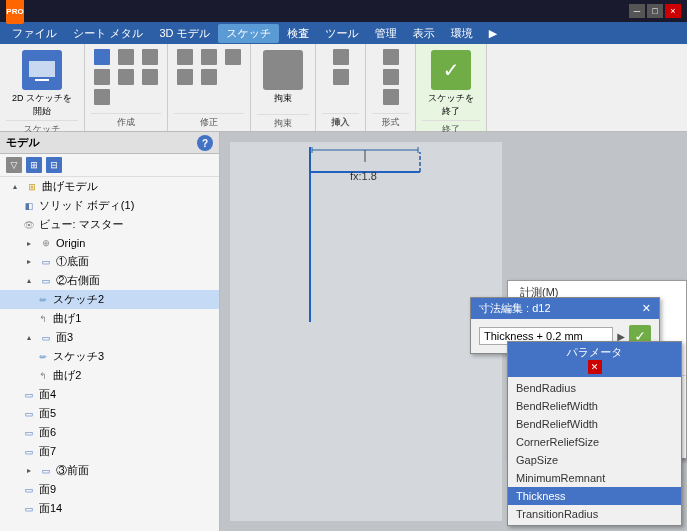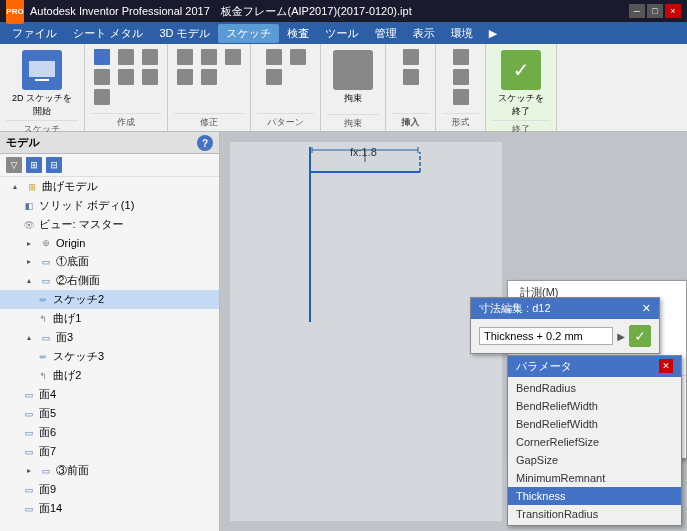--- a/index.html
+++ b/index.html
@@ -100,21 +100,21 @@
     .dlg-check { width: 22px; height: 22px; background: #70ad47; border-radius: 2px; display: flex; align-items: center; justify-content: center; color: white; cursor: pointer; font-size: 14px; }
 
     
     #param-dialog {
       position: absolute; bottom: 5px; right: 5px; width: 175px;
       background: #f0f0f0; border: 1px solid #888; box-shadow: 2px 2px 4px rgba(0,0,0,0.3);
       z-index: 20;
     }
     #param-dialog .dlg-header {
       background: #4472c4; color: white; padding: 3px 8px;
-      display: flex; justify-content: space-between; font-size: 11px;
+      display: flex; align-items: center; justify-content: space-between; font-size: 11px; flex-direction: column;
     }
     #param-dialog .dlg-close-red { width: 14px; height: 14px; background: #cc0000; color: white; display: flex; align-items: center; justify-content: center; font-size: 9px; cursor: pointer; border-radius: 1px; }
     #param-list { padding: 2px 0; }
     .param-item { padding: 3px 8px; font-size: 11px; cursor: pointer; color: #333; }
     .param-item.selected { background: #4472c4; color: white; }
 
     
     ::-webkit-scrollbar { width: 8px; }
     ::-webkit-scrollbar-track { background: #e8e8e8; }
     ::-webkit-scrollbar-thumb { background: #aaa; border-radius: 2px; }
@@ -122,21 +122,20 @@
     .big-btn { display: flex; flex-direction: column; align-items: center; cursor: pointer; padding: 2px 6px; }
     .big-btn .big-icon { width: 40px; height: 40px; border-radius: 3px; margin-bottom: 2px; display: flex; align-items: center; justify-content: center; }
     .big-btn .big-label { font-size: 9px; text-align: center; white-space: nowrap; }
   </style>
 </head>
 <body>
 
 <div id="titlebar">
   <div class="left">
     <div class="logo">PRO</div>
-    <span>Autodesk Inventor Professional 2017　板金フレーム(AIP2017)(2017-0120).ipt</span>
   </div>
   <div class="win-controls">
     <div class="win-btn">─</div>
     <div class="win-btn">□</div>
     <div class="win-btn close">×</div>
   </div>
 </div>
 
 <div id="menubar">
   <div class="menu-item">ファイル</div>
@@ -221,40 +220,20 @@
             </div>
           <div class="ribbon-btn-small">
               <div class="icon-s" style="background:#888;"></div>
             </div>
         </div>
       </div>
     </div>
     <div class="ribbon-group-label">修正</div>
   </div>
 
-  <div class="ribbon-group" style="min-width:70px;">
-    <div class="ribbon-buttons">
-      <div style="display:flex;flex-direction:column;gap:2px;">
-        <div style="display:flex;gap:2px;">
-          <div class="ribbon-btn-small">
-              <div class="icon-s" style="background:#888;"></div>
-            </div>
-          <div class="ribbon-btn-small">
-              <div class="icon-s" style="background:#888;"></div>
-            </div>
-        </div>
-        <div style="display:flex;gap:2px;">
-          <div class="ribbon-btn-small">
-              <div class="icon-s" style="background:#888;"></div>
-            </div>
-        </div>
-      </div>
-    </div>
-    <div class="ribbon-group-label">パターン</div>
-  </div>
 
   <div class="ribbon-group" style="min-width:50px;gap:7px;">
     <div class="ribbon-buttons">
       <div class="big-btn">
         <div class="big-icon" style="background:#888;"></div>
         <div class="big-label">拘束</div>
       </div>
     </div>
     <div class="ribbon-group-label">拘束</div>
   </div>
@@ -413,21 +392,21 @@
 
         <line x1="80" y1="30" x2="80" y2="10" stroke="#2060a0" stroke-width="1.5"></line>
 
         <line x1="82" y1="8" x2="188" y2="8" stroke="#2060a0" stroke-width="1"></line>
         <line x1="82" y1="5" x2="82" y2="11" stroke="#2060a0" stroke-width="1"></line>
         <line x1="188" y1="5" x2="188" y2="11" stroke="#2060a0" stroke-width="1"></line>
 
         <line x1="135" y1="8" x2="135" y2="20" stroke="#444" stroke-width="1"></line>
       </svg>
 
-      <div style="position:absolute;top:4px;left:120px;font-size:11px;color:#333;text-align:right;">fx:1.8</div>
+      <div style="position:absolute;top:28px;left:120px;font-size:11px;color:#333;text-align:right;">fx:1.8</div>
     </div>
 
     <div id="context-menu">
       <div class="ctx-item">計測(M)</div>
       <div class="ctx-item">寸法を表示</div>
       <div class="ctx-item">公差...</div>
       <div class="ctx-item highlighted">パラメータを一覧表示</div>
       <div class="ctx-separator"></div>
       <div class="ctx-value">Thickness + 0.2 mm</div>
       <div class="ctx-value">10</div>

